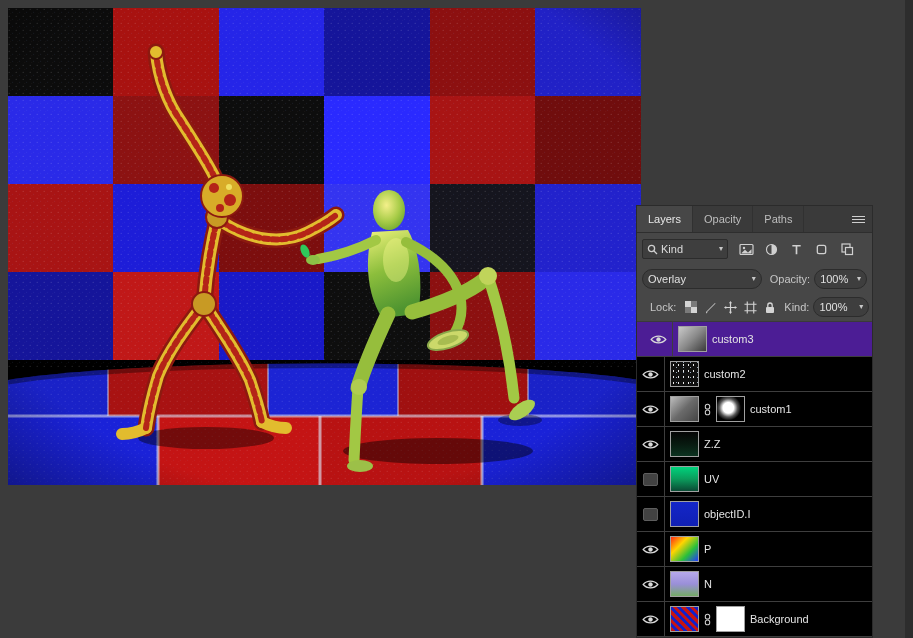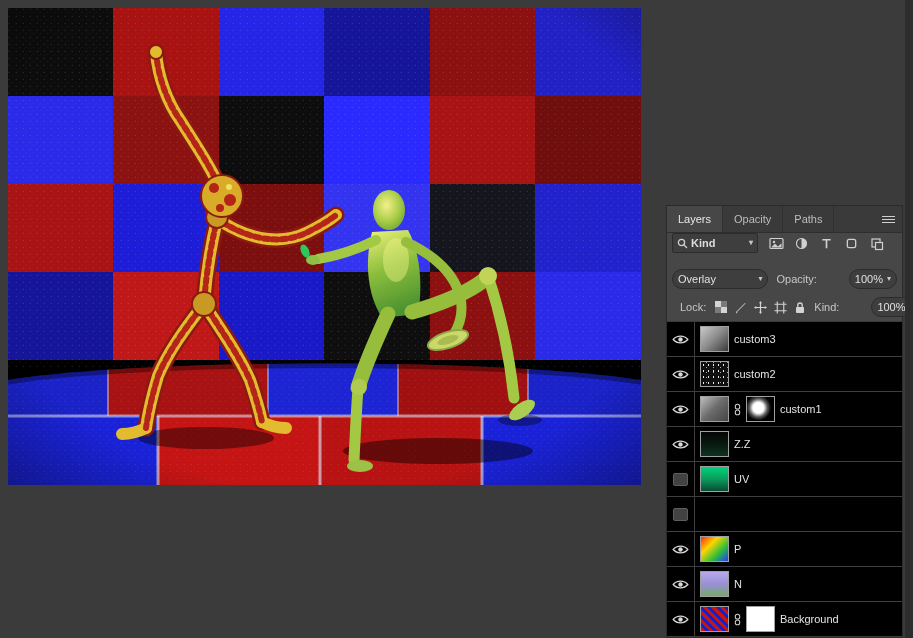--- a/index.html
+++ b/index.html
@@ -10,54 +10,54 @@
     -webkit-font-smoothing:antialiased;
   }
   .right-strip{position:absolute;left:905px;top:0;width:8px;height:638px;background:#2d2d2d;}
 
   
   .canvas-wrap{position:absolute;left:8px;top:8px;width:633px;height:477px;background:#000;}
   .canvas-wrap svg{display:block;}
 
   
   .layers-panel{
-    position:absolute;left:666px;top:205px;width:237px;height:433px;
+    position:absolute;left:636px;top:205px;width:237px;height:433px;
     background:#474747;border:1px solid #2b2b2b;box-sizing:border-box;
   }
   .tab-bar{display:flex;align-items:stretch;height:26px;background:#3a3a3a;border-bottom:1px solid #2e2e2e;}
   .tab{padding:0 11px;font-size:11px;line-height:26px;color:#bdbdbd;border-right:1px solid #313131;cursor:default;}
   .tab.active{background:#474747;color:#e8e8e8;}
   .tab-spacer{flex:1;}
   .panel-menu{width:28px;display:flex;align-items:center;justify-content:center;}
   .menu-bars i{display:block;width:13px;height:1px;background:#cfcfcf;margin:2px 0;}
 
-  .filter-row{display:flex;align-items:flex-start;height:32px;padding:0 5px;gap:3px;font-weight:bold;}
+  .filter-row{display:flex;align-items:center;height:32px;padding:0 5px;gap:3px;}
   .kind-box{display:flex;align-items:center;height:20px;width:86px;box-sizing:border-box;
     background:#3e3e3e;border:1px solid #2c2c2c;border-radius:2px;padding:0 4px;gap:3px;}
   .kind-label{font-size:11px;color:#dcdcdc;flex:1;}
   .chev{font-size:8px;color:#c8c8c8;line-height:1;}
   .f-icons{display:flex;gap:2px;margin-left:4px;}
   .f-icon{width:23px;height:21px;display:flex;align-items:center;justify-content:center;color:#d0d0d0;}
 
   .blend-row{display:flex;align-items:center;height:28px;padding:0 5px;}
   .select{height:20px;background:#3e3e3e;border:1px solid #2c2c2c;border-radius:10px;
     display:flex;align-items:center;padding:0 5px;gap:4px;box-sizing:border-box;}
   .select .val{font-size:11px;color:#e0e0e0;flex:1;white-space:nowrap;}
   .blend-select{width:128px;}
   .small-label{font-size:11px;color:#c6c6c6;margin:0 4px 0 8px;white-space:nowrap;}
-  .opacity-select,.fill-select{width:56px;margin-left:28px;}
+  .opacity-select,.fill-select{width:56px;}
 
   .lock-row{display:flex;align-items:center;height:28px;padding:0 5px;}
   .lock-icons{display:flex;gap:7px;margin-left:5px;align-items:center;}
   .lock-icon{display:flex;color:#d4d4d4;}
   .fill-group{margin-left:auto;display:flex;align-items:center;}
 
   .layer-list{border-top:1px solid #3a3a3a;}
   .layer-row{height:34px;display:flex;align-items:stretch;border-bottom:1px solid #3e3e3e;background:#000000;}
-  .layer-row.selected{background:#000000;}
+  .layer-row.selected{background:#4c1d95;padding-left:8px;}
   .eye-cell{width:27px;flex:none;border-right:1px solid #3e3e3e;display:flex;align-items:center;justify-content:center;}
   .eye-empty{width:13px;height:11px;border:1px solid #5e5e5e;background:#424242;border-radius:2px;}
   .row-main{flex:1;display:flex;align-items:center;padding:0 5px;gap:5px;min-width:0;}
   .thumb,.mask-thumb{width:29px;height:26px;border:1px solid #a0a0a0;box-sizing:border-box;flex:none;background:#888;}
   .thumb.speckle{
     background-image:
       radial-gradient(#e8e8e8 0.7px, transparent 0.9px),
       radial-gradient(#9aaabb 0.6px, transparent 0.8px);
     background-size:5px 6px, 7px 5px;
     background-position:0 0, 2px 3px;
@@ -404,20 +404,25 @@
       <div class="thumb" style="background: linear-gradient(rgb(0, 210, 124), rgb(11, 156, 92), rgb(10, 74, 52));"></div>
 
       <span class="layer-name">UV</span>
     </div>
   </div>
       <div class="layer-row">
     <div class="eye-cell">
 
       <span class="eye-empty"></span>
     </div>
+    <div class="row-main">
+      <div class="thumb" style="background: linear-gradient(rgb(20, 38, 200), rgb(16, 32, 180));"></div>
+
+      <span class="layer-name">objectID.I</span>
+    </div>
   </div>
       <div class="layer-row">
     <div class="eye-cell">
       <svg width="17" height="11" viewBox="0 0 18 12">
         <path d="M1,6 C5,1.2 13,1.2 17,6 C13,10.8 5,10.8 1,6 Z" fill="none" stroke="#d8d8d8" stroke-width="1.3"></path>
         <circle cx="9" cy="6" r="2.4" fill="#d8d8d8"></circle>
       </svg>
 
     </div>
     <div class="row-main">

